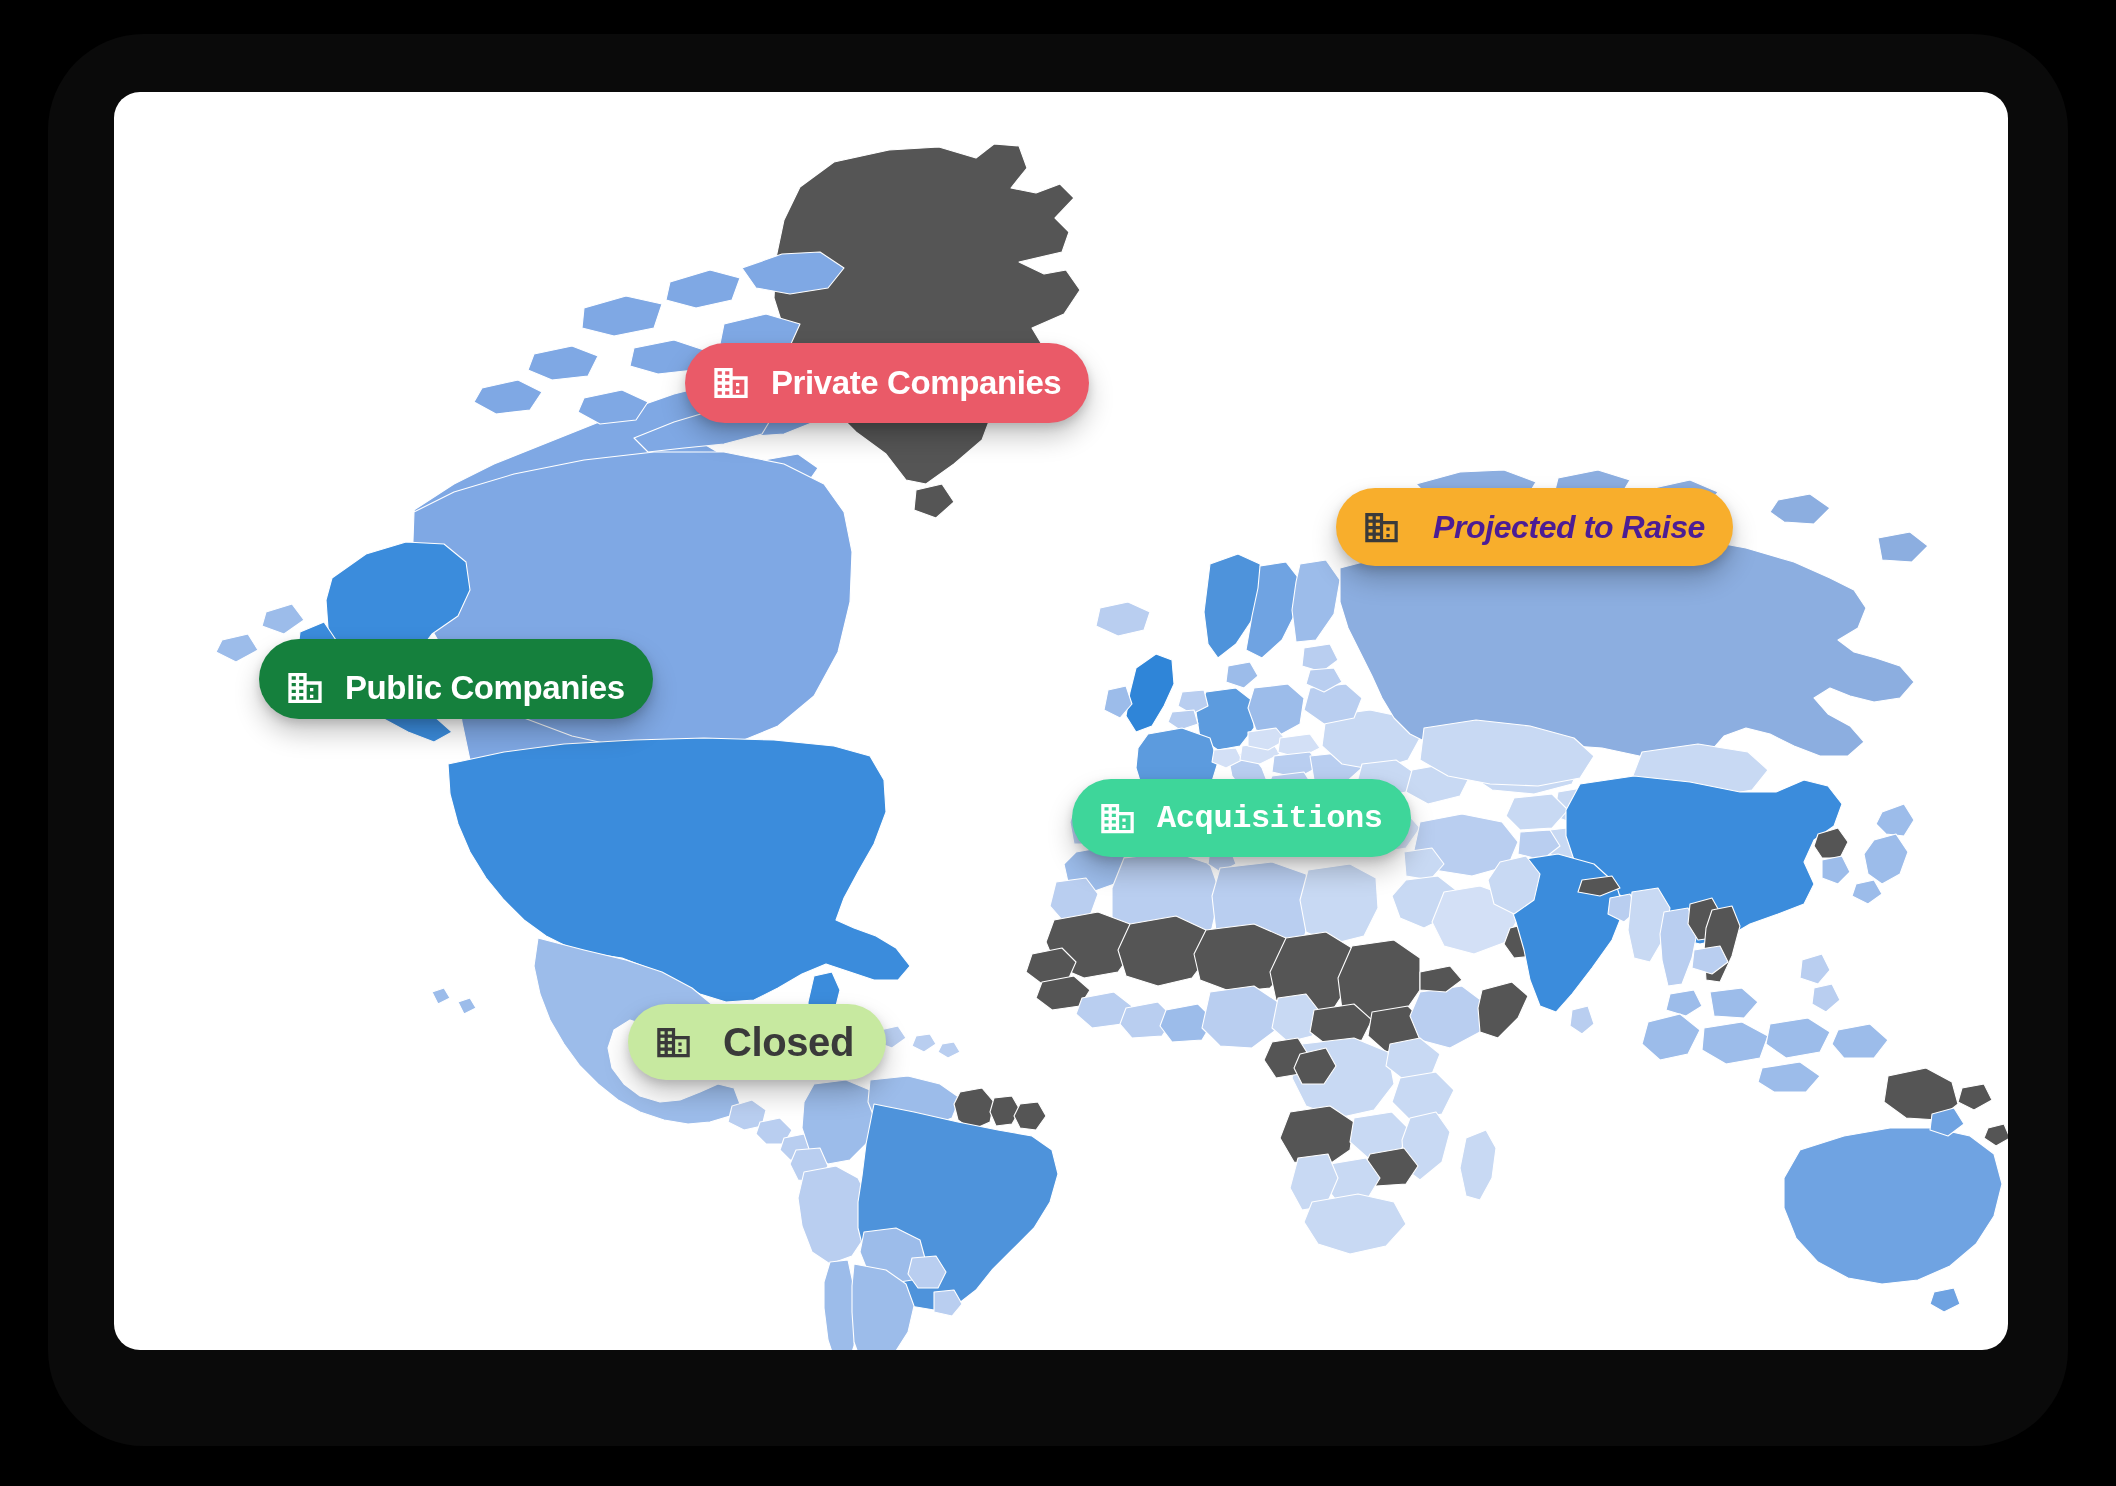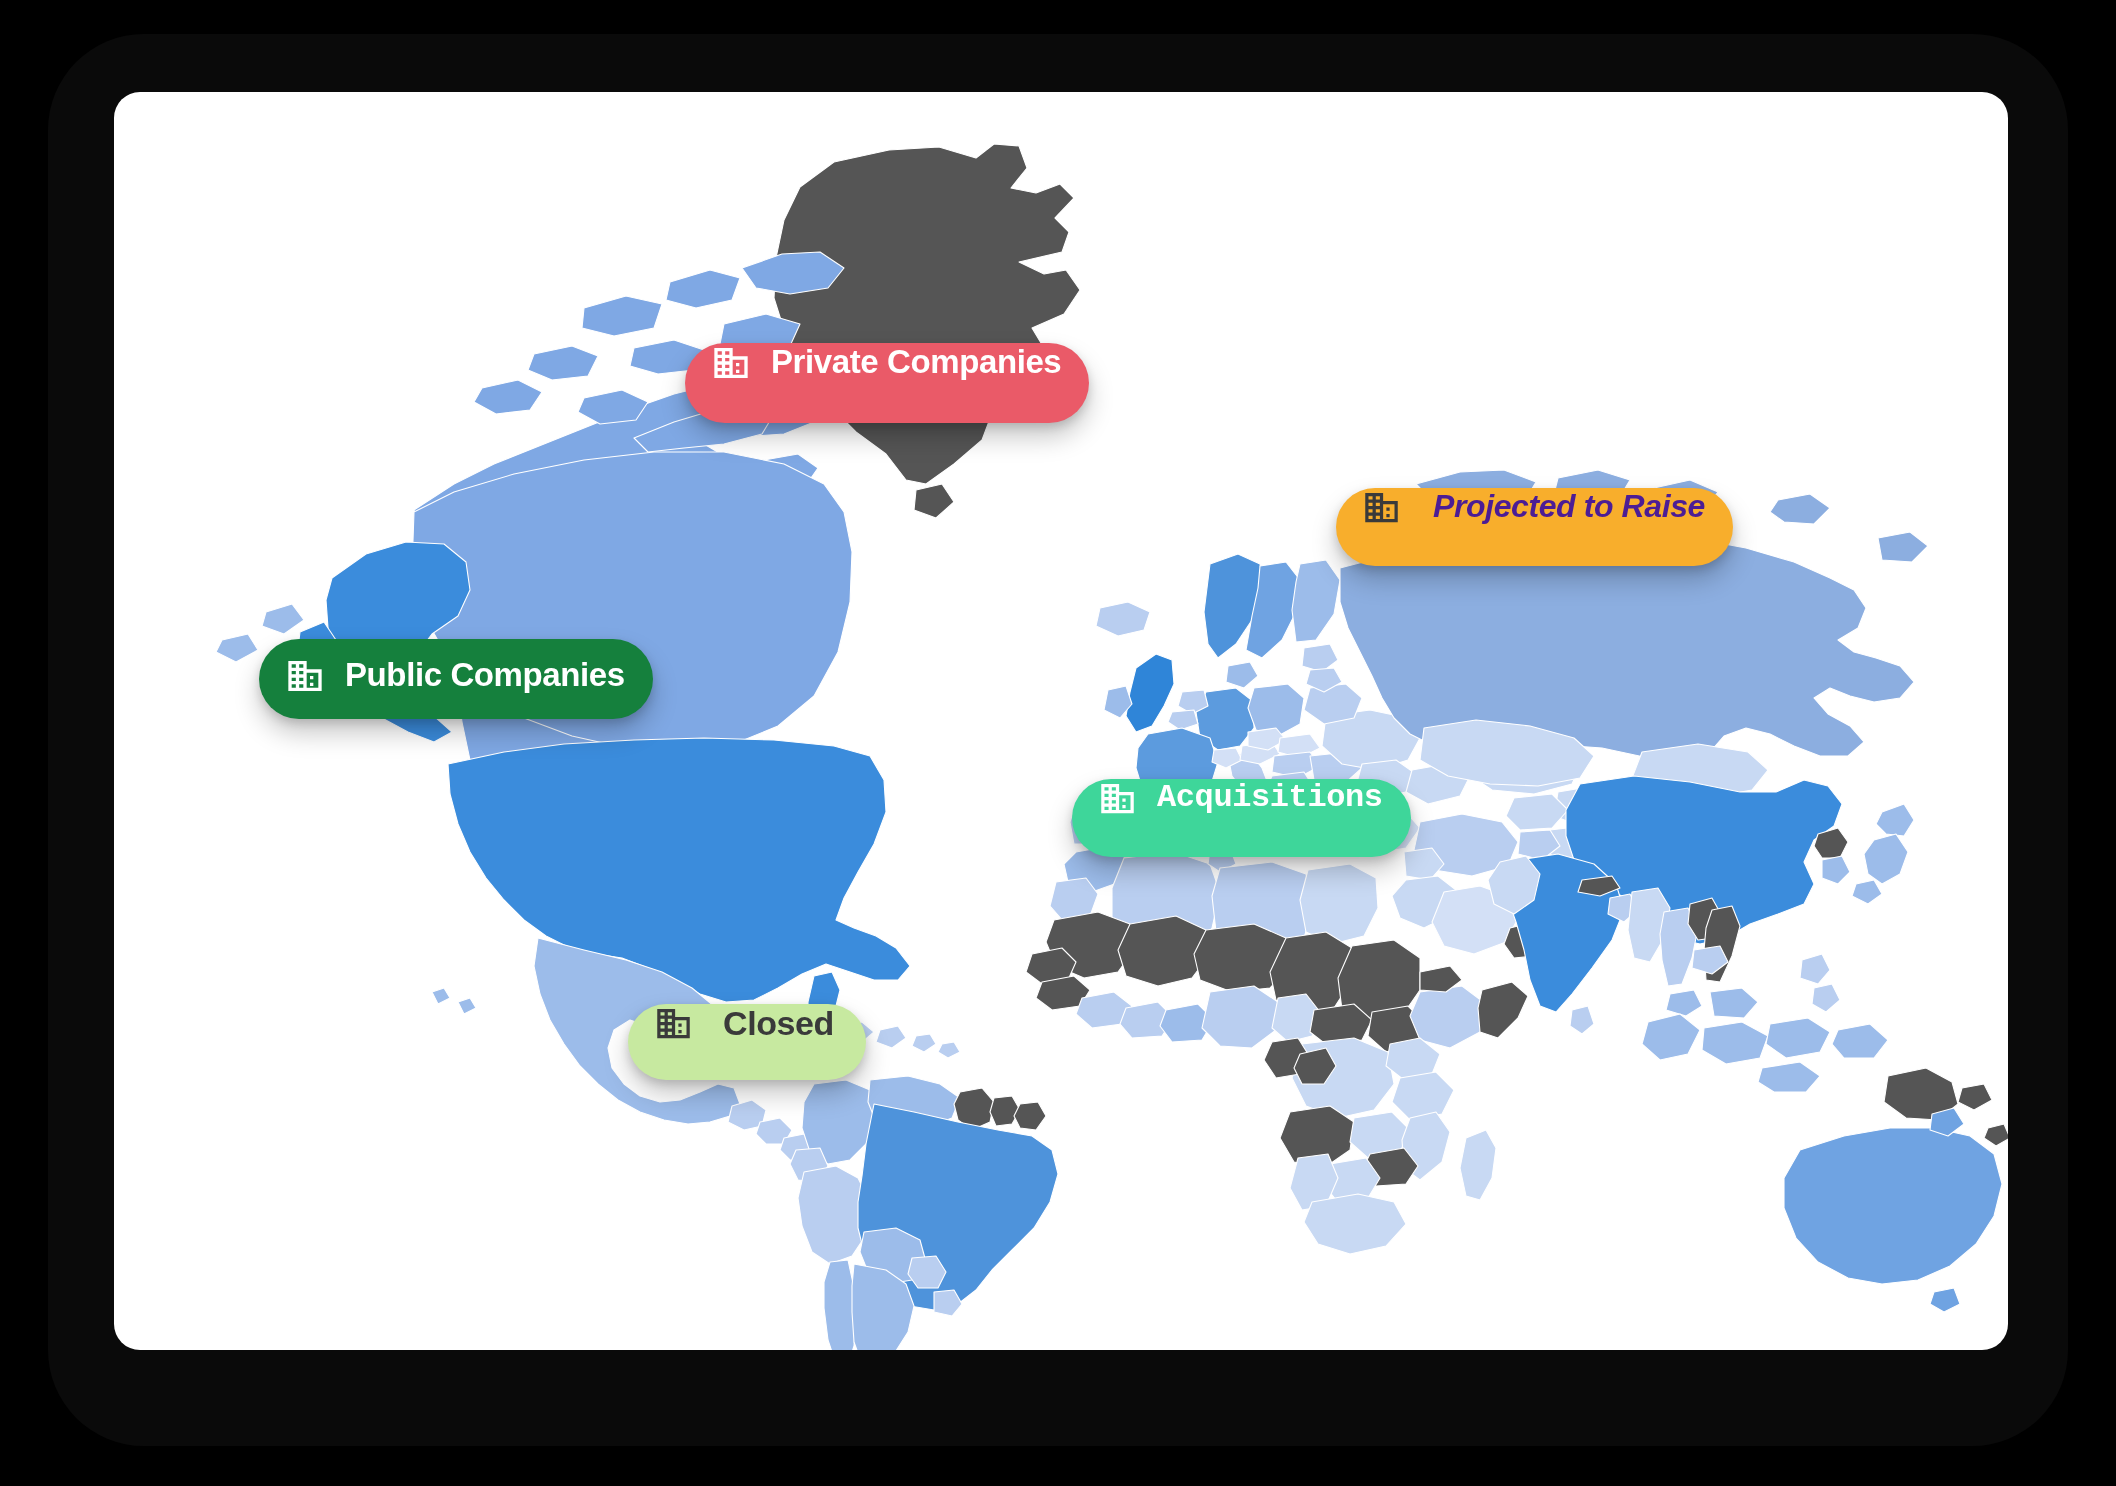--- a/index.html
+++ b/index.html
@@ -51,20 +51,21 @@
     width: 1894px;
     height: 1258px;
     display: block;
   }
   .country { stroke: #ffffff; stroke-width: 1.1; stroke-linejoin: round; }
 
   
   .pill {
     position: absolute;
     display: flex;
+    align-items: center;
     border-radius: 999px;
     box-sizing: border-box;
     white-space: nowrap;
     box-shadow: 0 14px 26px rgba(0,0,0,0.22), 0 4px 10px rgba(0,0,0,0.14);
   }
   .pill-icon {
     display: block;
     flex: 0 0 auto;
   }
   .pill-label {
@@ -112,21 +113,21 @@
     color: #ffffff; font-size: 32px; margin-left: 20px; font-family: Liberation Mono, monospace;
   }
 
   #pill-closed {
     left: 514px; top: 912px;
     height: 76px;
     padding: 0 32px 0 26px;
     background: #C7E9A0;
   }
   #pill-closed .pill-label {
-    color: #3a3a3a; font-size: 34px; margin-left: 30px;
+    color: #3a3a3a; font-size: 40px; margin-left: 30px;
   }
 </style>
 </head>
 <body>
 
 <div id="device-frame">
   <div id="device-bezel"></div>
 
   <div id="map-card">
 

